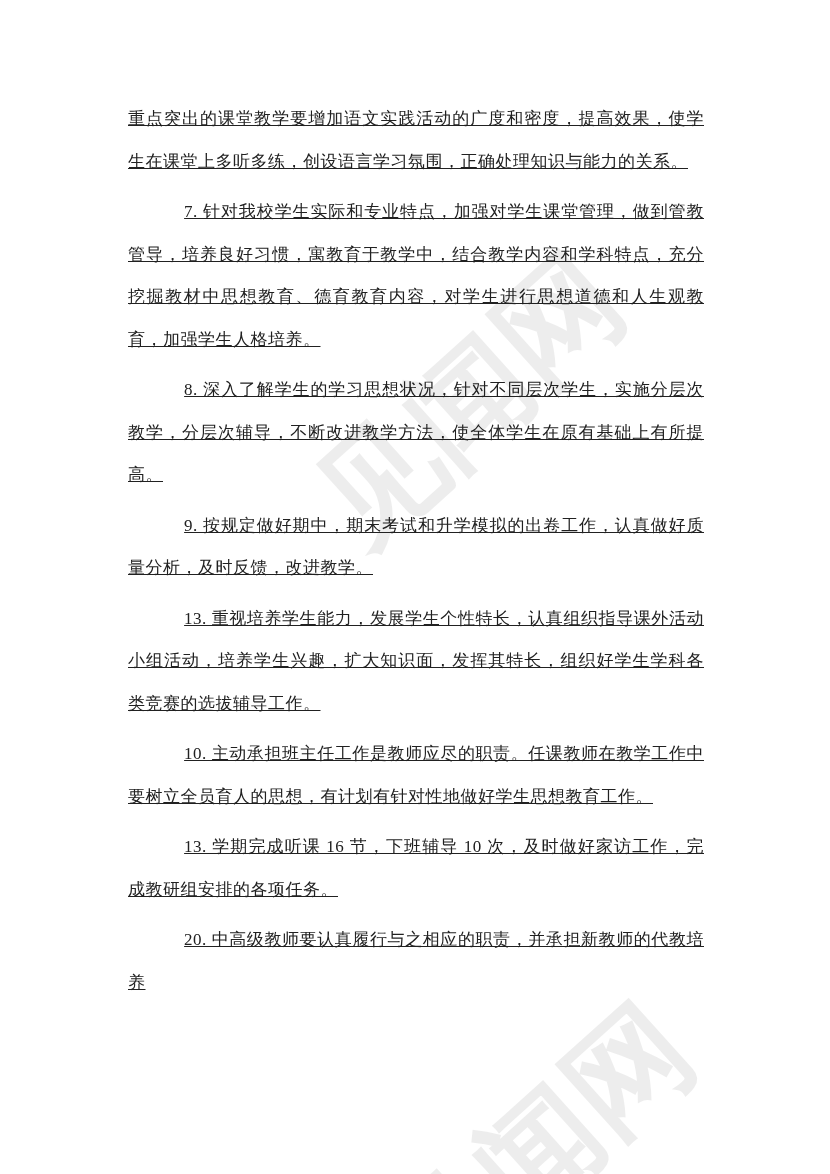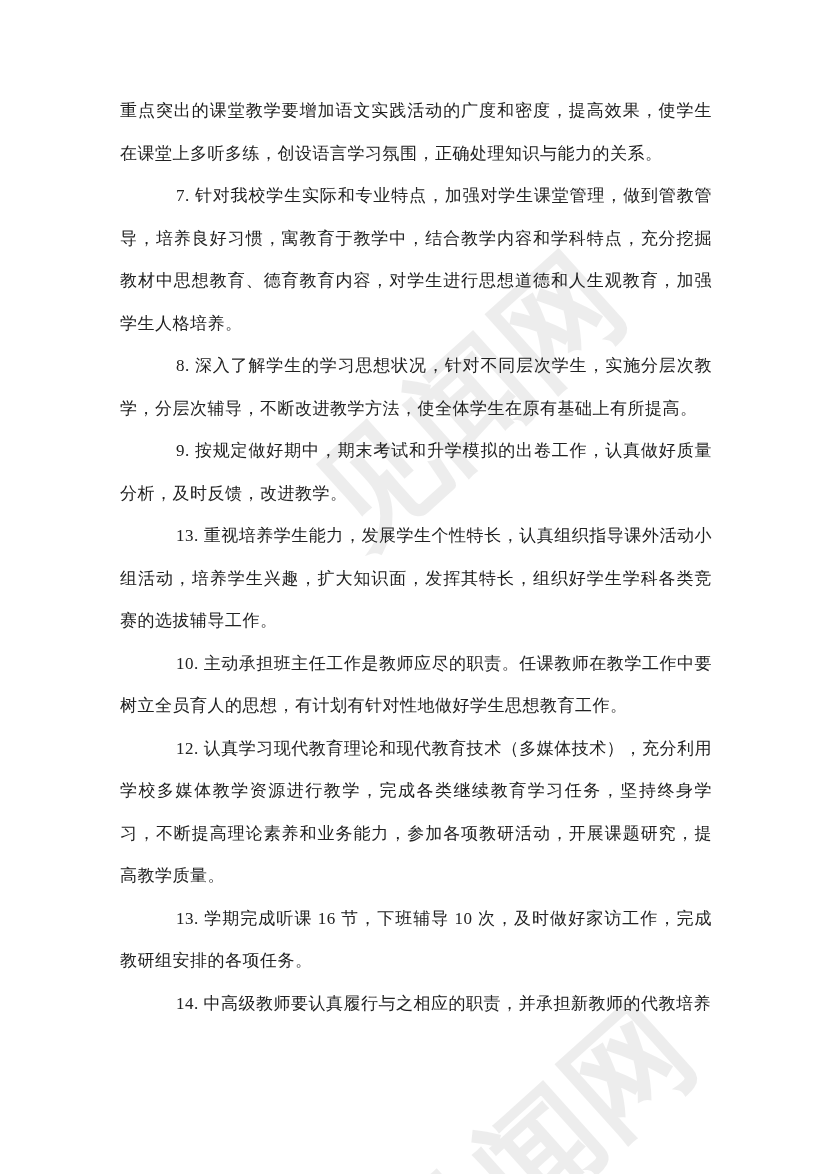--- a/index.html
+++ b/index.html
@@ -16,24 +16,25 @@
     font-family: "Liberation Serif", "DejaVu Serif", serif;
   }
   .doc-body {
     position: relative;
     z-index: 1;
     padding: 90px 118px 0 120px;
     color: #212121;
     font-size: 17px;
   }
   .doc-body p {
-    margin: 0;
+    margin: 8px;
     line-height: 2.5;
     text-align: justify;
     letter-spacing: 0.5px;
+    text-decoration: underline;
   }
   .doc-body p.indent {
     text-indent: 3.3em;
   }
   .watermark {
     position: absolute;
     z-index: 0;
     color: rgba(0, 0, 0, 0.07);
     font-size: 120px;
     font-weight: bold;
@@ -61,18 +62,17 @@
 
   <div class="watermark bottom">见闻网</div>
 
   <div class="doc-body">
     <p>重点突出的课堂教学要增加语文实践活动的广度和密度，提高效果，使学生在课堂上多听多练，创设语言学习氛围，正确处理知识与能力的关系。</p>
     <p class="indent">7. 针对我校学生实际和专业特点，加强对学生课堂管理，做到管教管导，培养良好习惯，寓教育于教学中，结合教学内容和学科特点，充分挖掘教材中思想教育、德育教育内容，对学生进行思想道德和人生观教育，加强学生人格培养。</p>
     <p class="indent">8. 深入了解学生的学习思想状况，针对不同层次学生，实施分层次教学，分层次辅导，不断改进教学方法，使全体学生在原有基础上有所提高。</p>
     <p class="indent">9. 按规定做好期中，期末考试和升学模拟的出卷工作，认真做好质量分析，及时反馈，改进教学。</p>
     <p class="indent">13. 重视培养学生能力，发展学生个性特长，认真组织指导课外活动小组活动，培养学生兴趣，扩大知识面，发挥其特长，组织好学生学科各类竞赛的选拔辅导工作。</p>
     <p class="indent">10. 主动承担班主任工作是教师应尽的职责。任课教师在教学工作中要树立全员育人的思想，有计划有针对性地做好学生思想教育工作。</p>
-    <p class="indent">12. 认真学习现代教育理论和现代教育技术（多媒体技术），充分利用学校多媒体教学资源进行教学，完成各类继续教育学习任务，坚持终身学习，不断提高理论素养和业务能力，参加各项教研活动，开展课题研究，提高教学质量。</p>
     <p class="indent">13. 学期完成听课 16 节，下班辅导 10 次，及时做好家访工作，完成教研组安排的各项任务。</p>
-    <p class="indent">14. 中高级教师要认真履行与之相应的职责，并承担新教师的代教培养</p>
+    <p class="indent">20. 中高级教师要认真履行与之相应的职责，并承担新教师的代教培养</p>
   </div>
 
 </div>
 
 </body></html>

